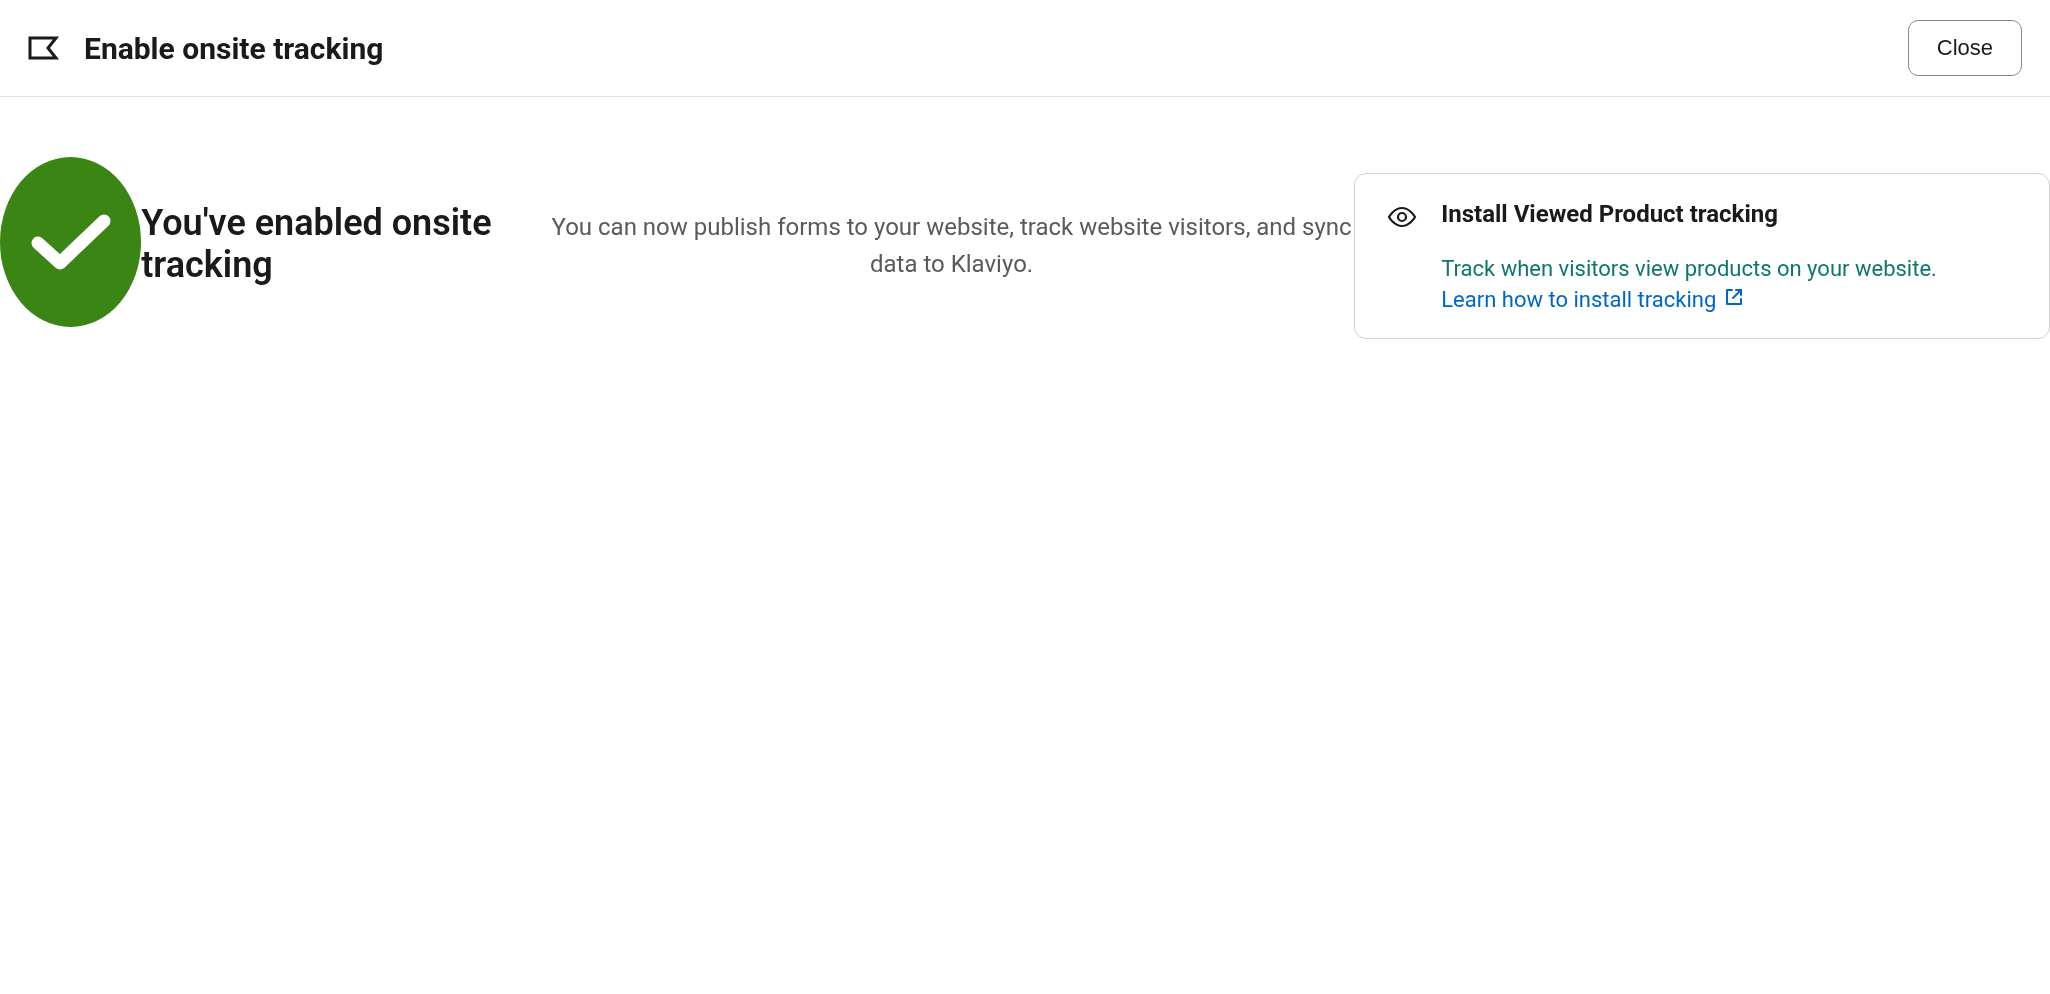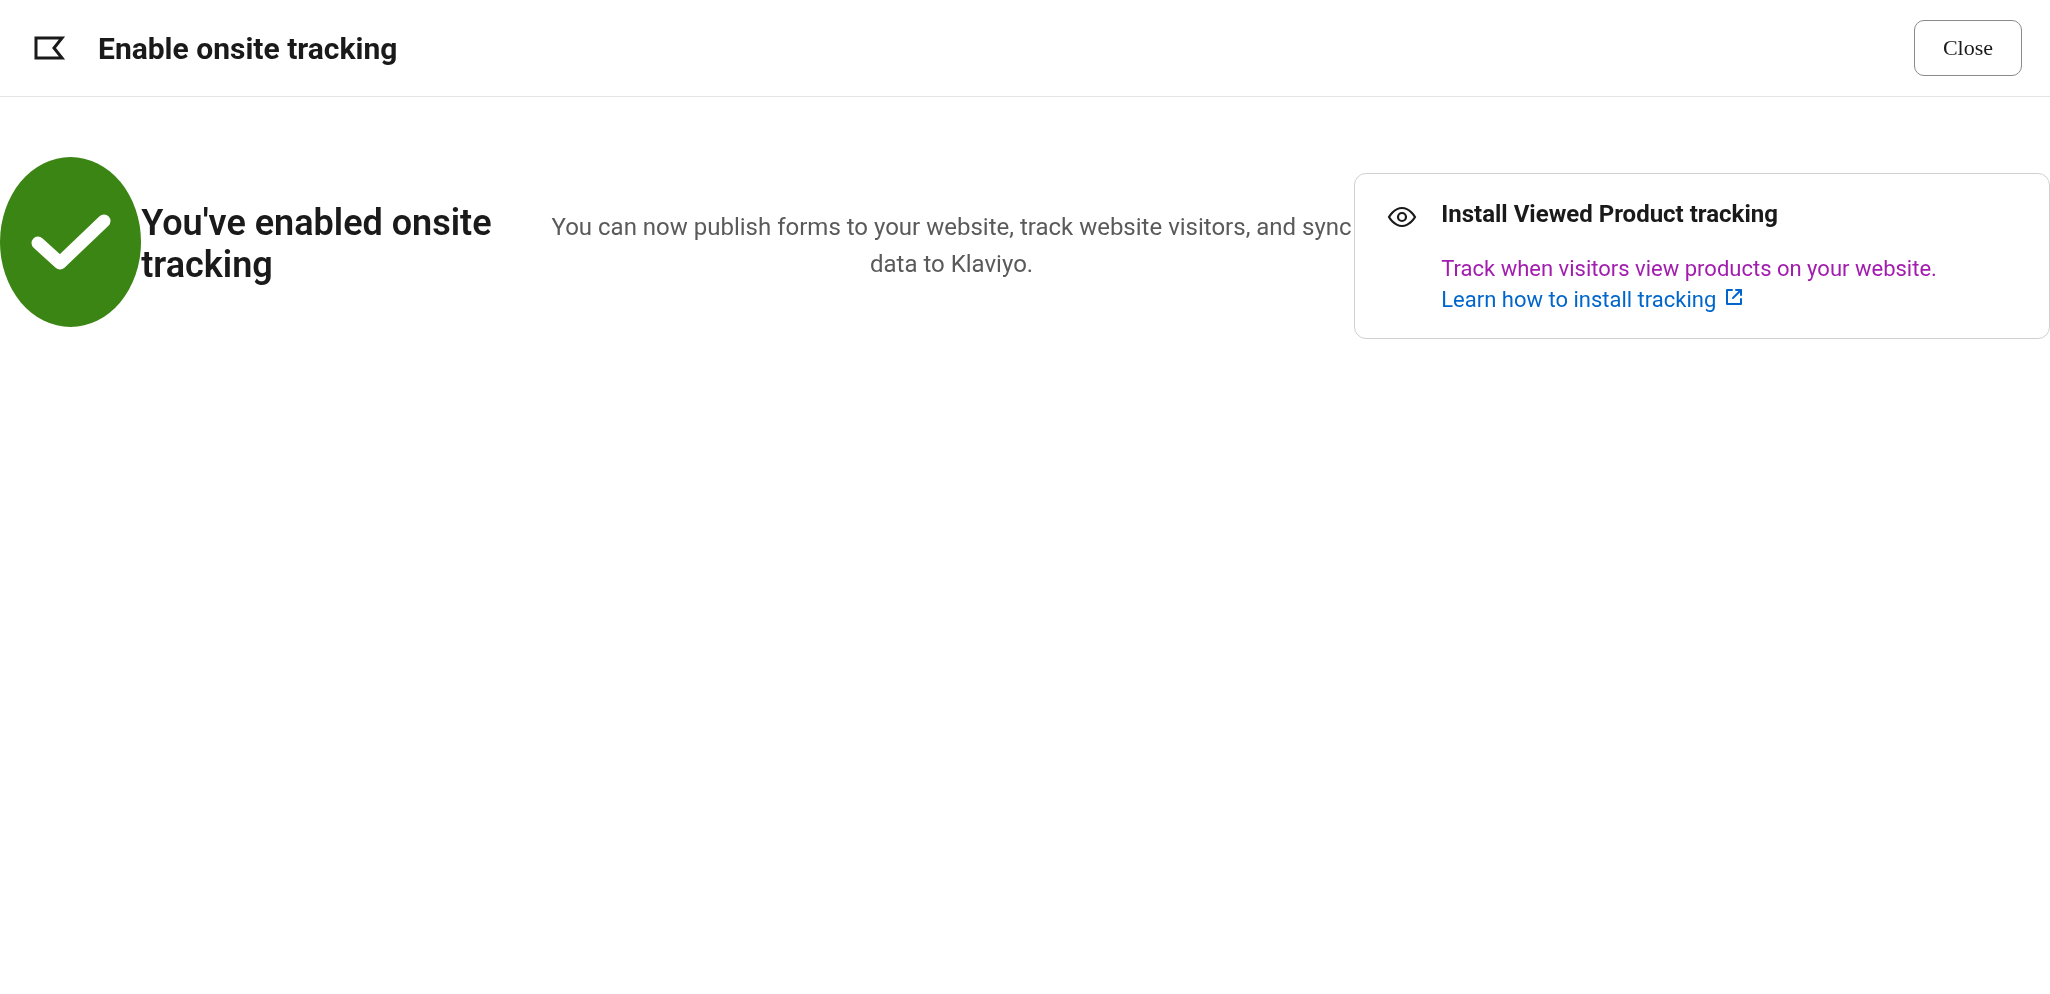--- a/index.html
+++ b/index.html
@@ -15,22 +15,21 @@
     .header {
       display: flex;
       align-items: center;
       justify-content: space-between;
       padding: 20px 28px;
       border-bottom: 1px solid #e5e5e5;
     }
     .header-left {
       display: flex;
       align-items: center;
-      gap: 32px;
-      margin-left: 6px;
+      gap: 24px;
     }
     .logo-icon {
       width: 32px;
       height: 32px;
       display: flex;
       align-items: center;
       justify-content: center;
     }
     .page-title {
       font-size: 30px;
@@ -39,21 +38,21 @@
     }
     .close-button {
       background: #ffffff;
       border: 1.5px solid #8a8a8a;
       border-radius: 10px;
       padding: 14px 28px;
       font-size: 22px;
       font-weight: 500;
       color: #1a1a1a;
       cursor: pointer;
-      font-family: Liberation Serif, serif;
+      font-family: Liberation Sans, sans-serif;
     }
     .main-content {
       display: flex;
       flex-direction: row;
       align-items: center;
       padding-top: 60px;
     }
     .success-circle {
       width: 170px;
       height: 170px;
@@ -100,21 +99,21 @@
       flex: 1;
     }
     .card-title {
       font-size: 24px;
       font-weight: 700;
       color: #1a1a1a;
       margin-bottom: 6px;
     }
     .card-description {
       font-size: 22px;
-      color: #a21caf;
+      color: #0f766e;
       margin-bottom: 6px;
       margin-top: 28px;
     }
     .card-link {
       display: inline-flex;
       align-items: flex-start;
       gap: 8px;
       font-size: 22px;
       color: #0066cc;
       text-decoration: none;

